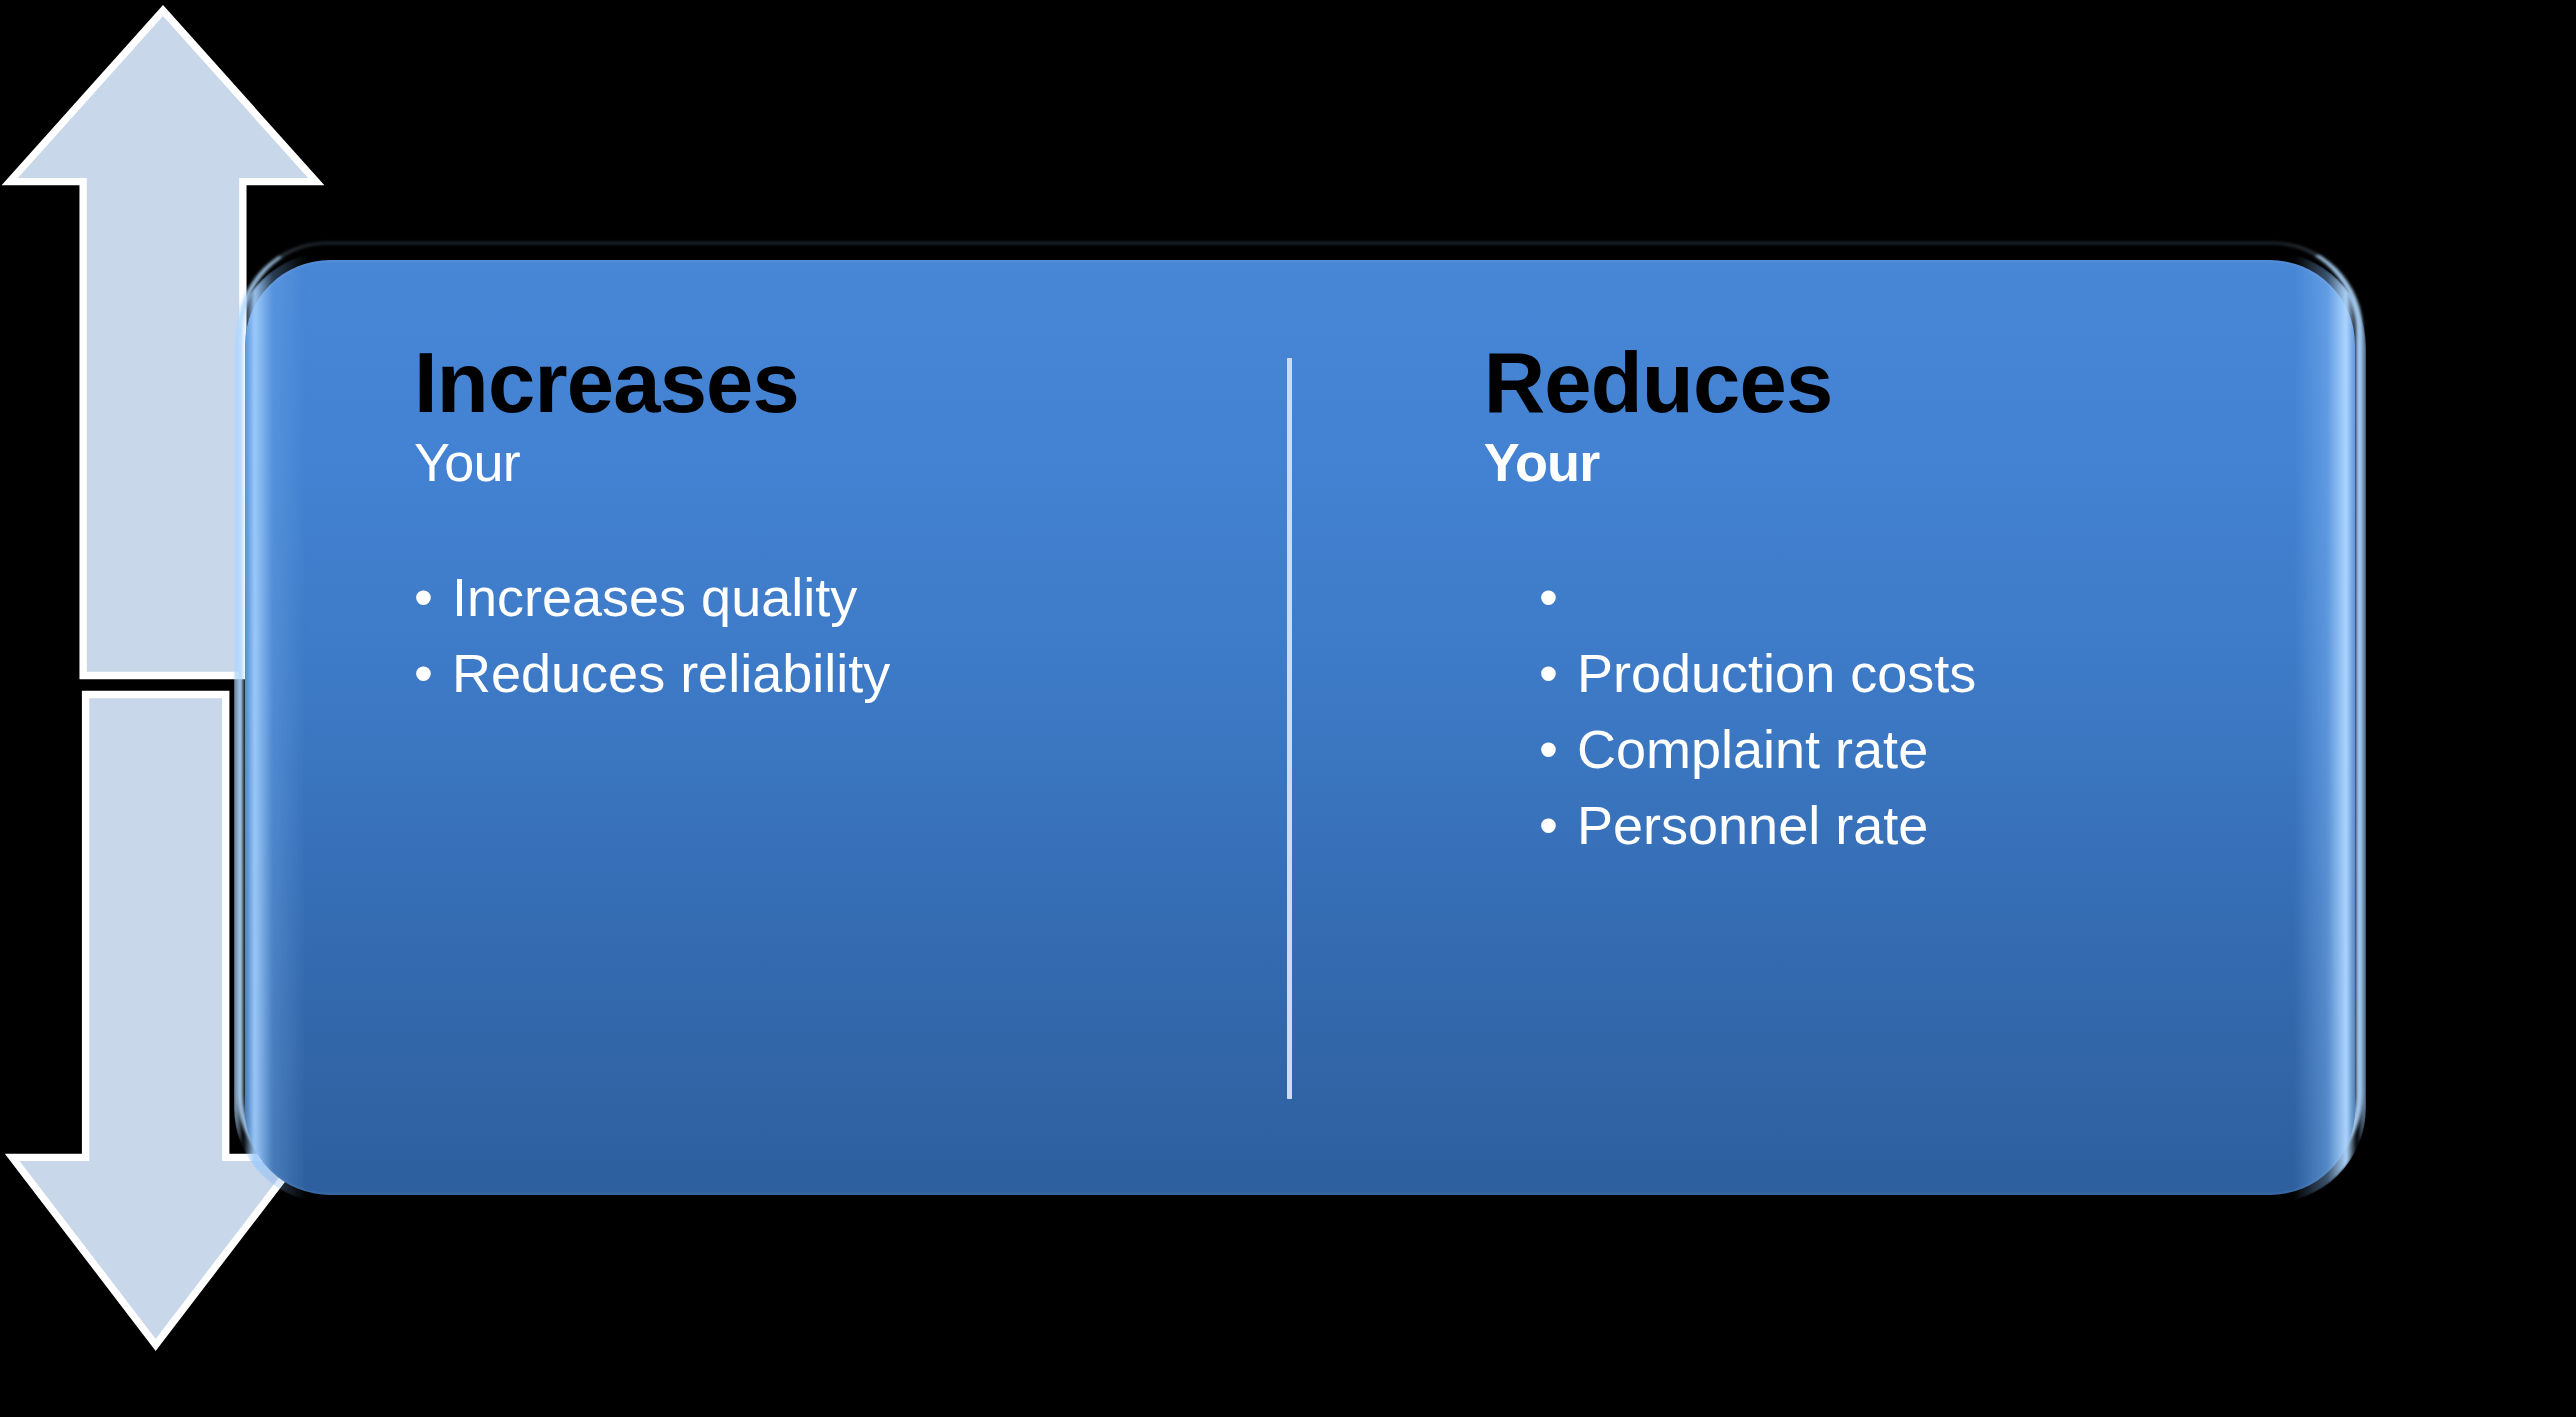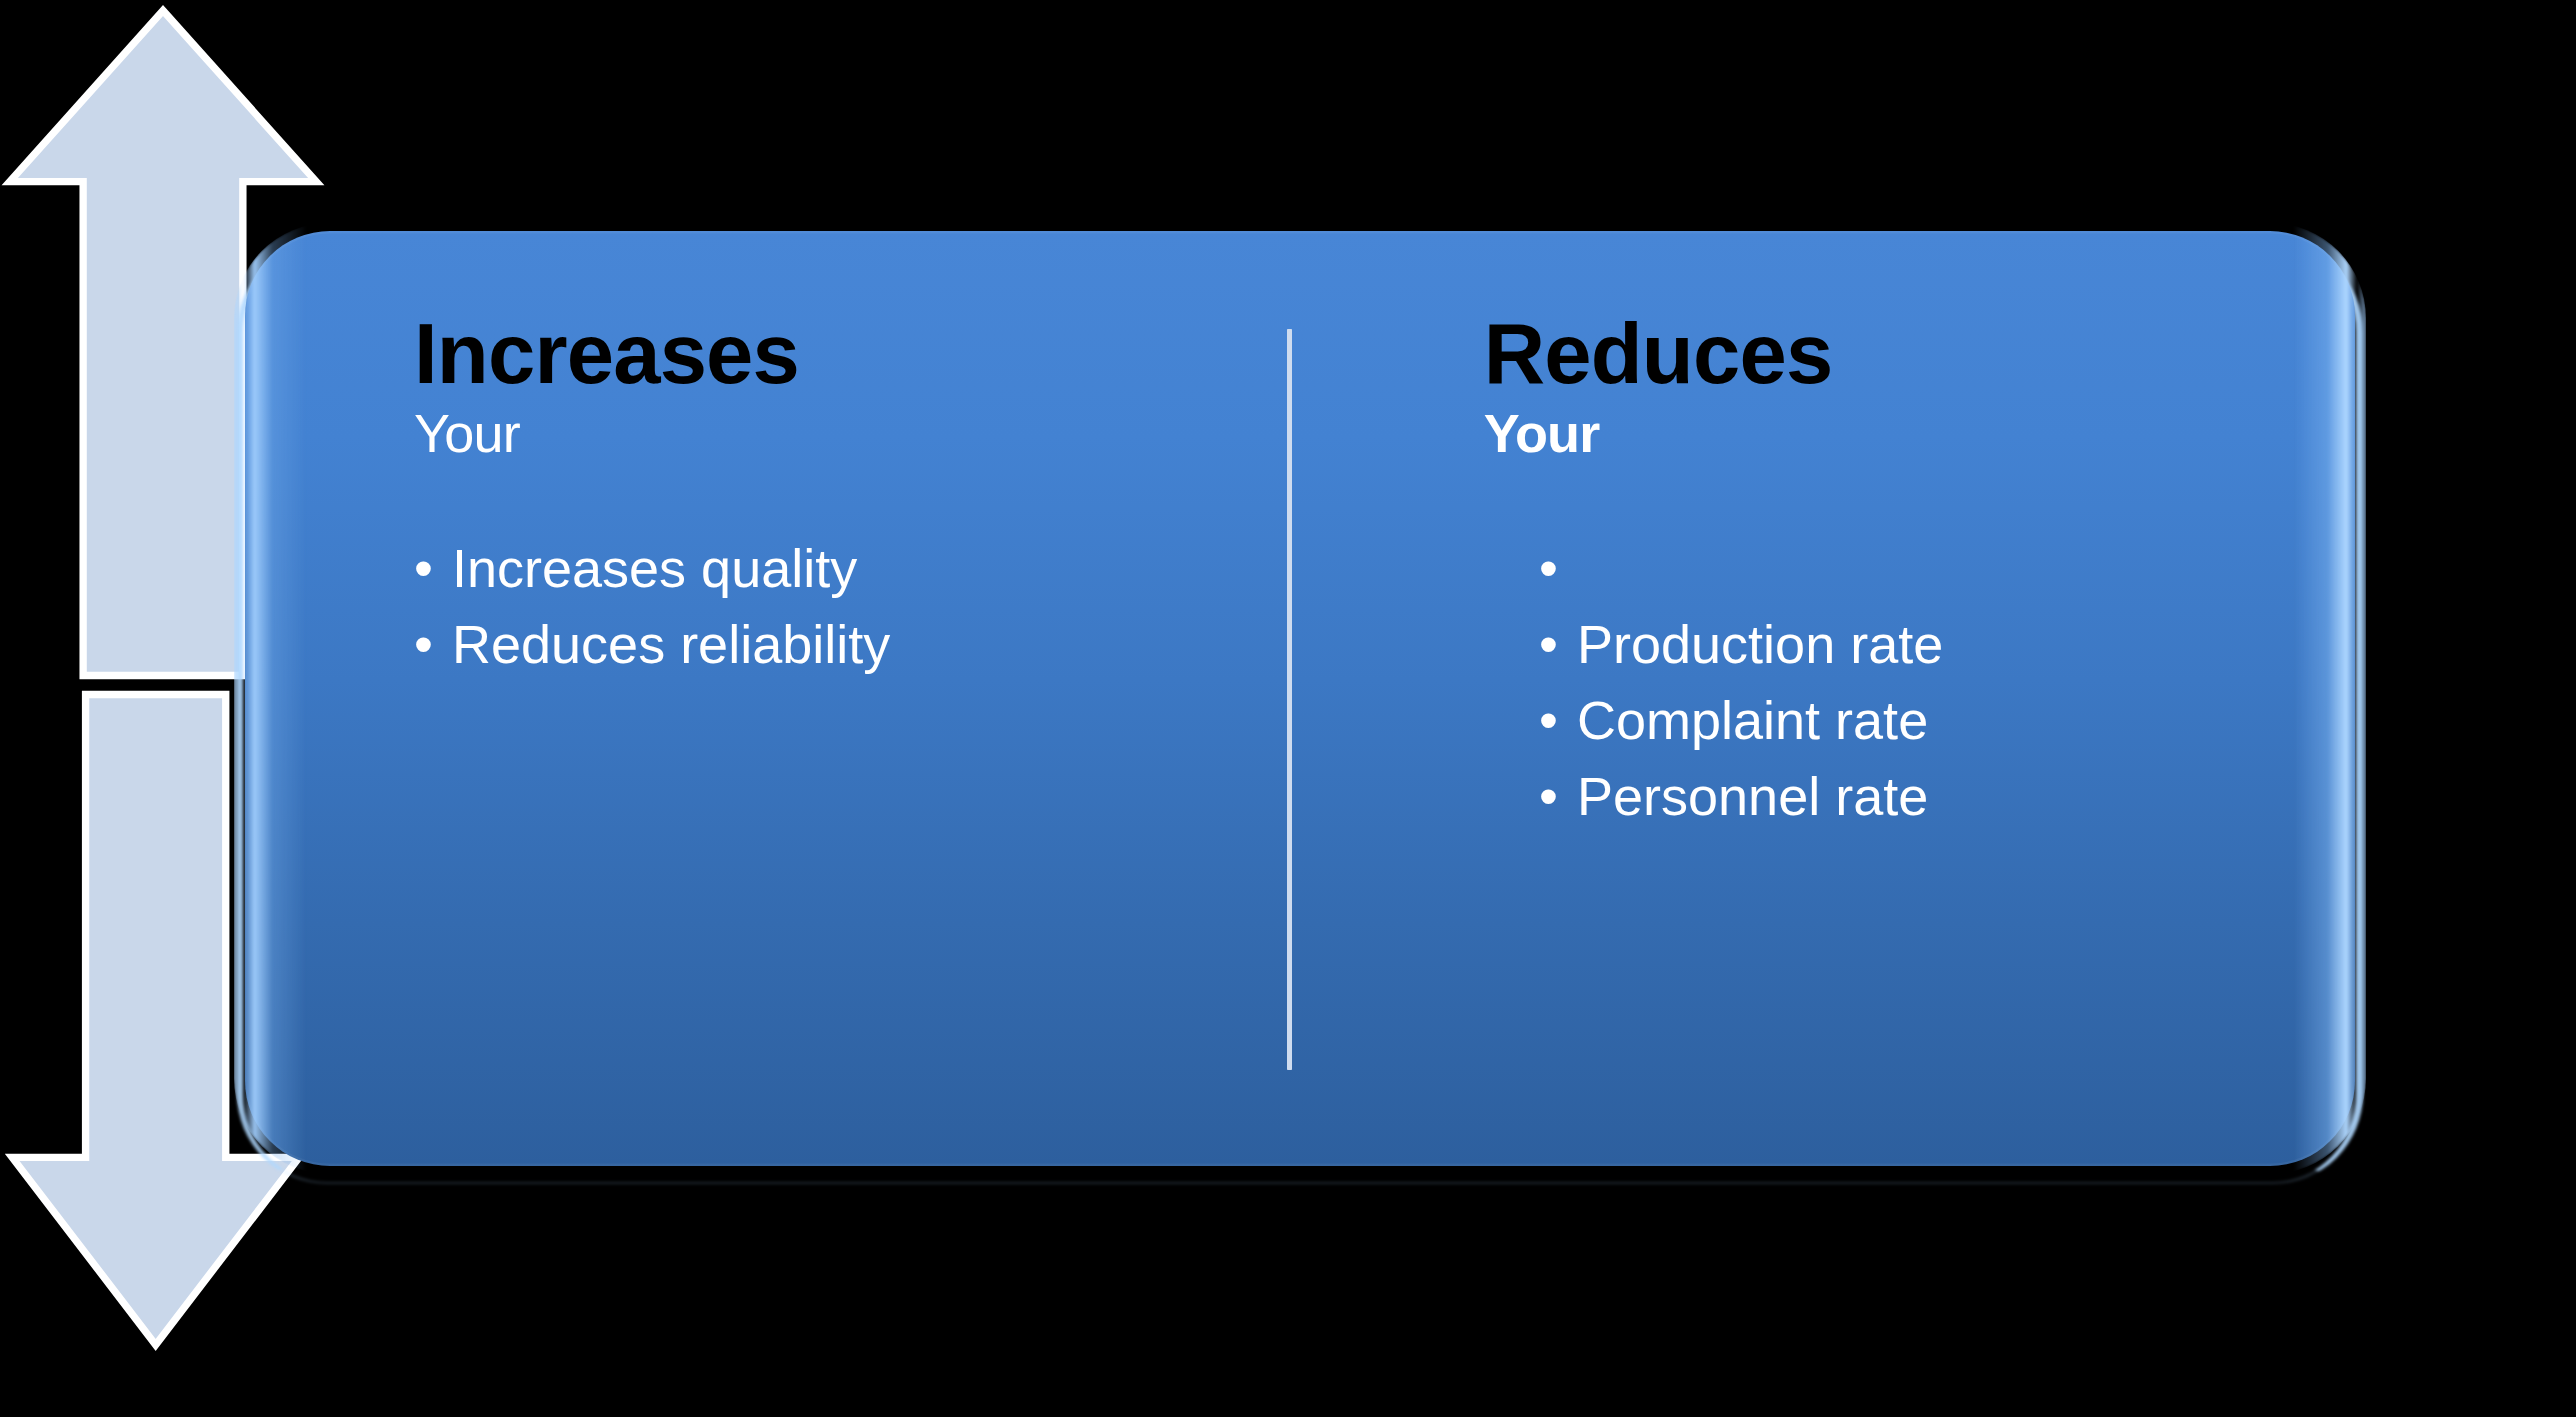--- a/index.html
+++ b/index.html
@@ -36,21 +36,21 @@
     top: 726px;
     width: 326px;
     height: 669px;
     z-index: 30;
   }
 
   
   #panel {
     position: absolute;
     left: 245px;
-    top: 231px;
+    top: 260px;
     width: 2110px;
     height: 935px;
     border-radius: 85px;
     background: linear-gradient(to bottom, #4886d6 0%, #4382d2 22%, #3c78c4 48%, #346bb0 74%, #2d5f9e 100%);
     box-shadow:
       inset 0 0 0 2.4px rgba(255,255,255,0.05),
       0 0 0 0 rgba(0,0,0,0);
     z-index: 10;
     overflow: visible;
   }
@@ -212,21 +212,21 @@
 
       <div class="column" id="col-right">
         <div class="heading-main">Reduces</div>
         <div class="heading-sub bold">Your</div>
         <ul class="bullet-list">
           <li class="bullet-item">
             <span class="bullet-dot">•</span>
           </li>
           <li class="bullet-item">
             <span class="bullet-dot">•</span>
-            <span class="bullet-text">Production rate</span>
+            <span class="bullet-text">Production costs</span>
           </li>
           <li class="bullet-item">
             <span class="bullet-dot">•</span>
             <span class="bullet-text">Complaint rate</span>
           </li>
           <li class="bullet-item">
             <span class="bullet-dot">•</span>
             <span class="bullet-text">Personnel rate</span>
           </li>
         </ul>

